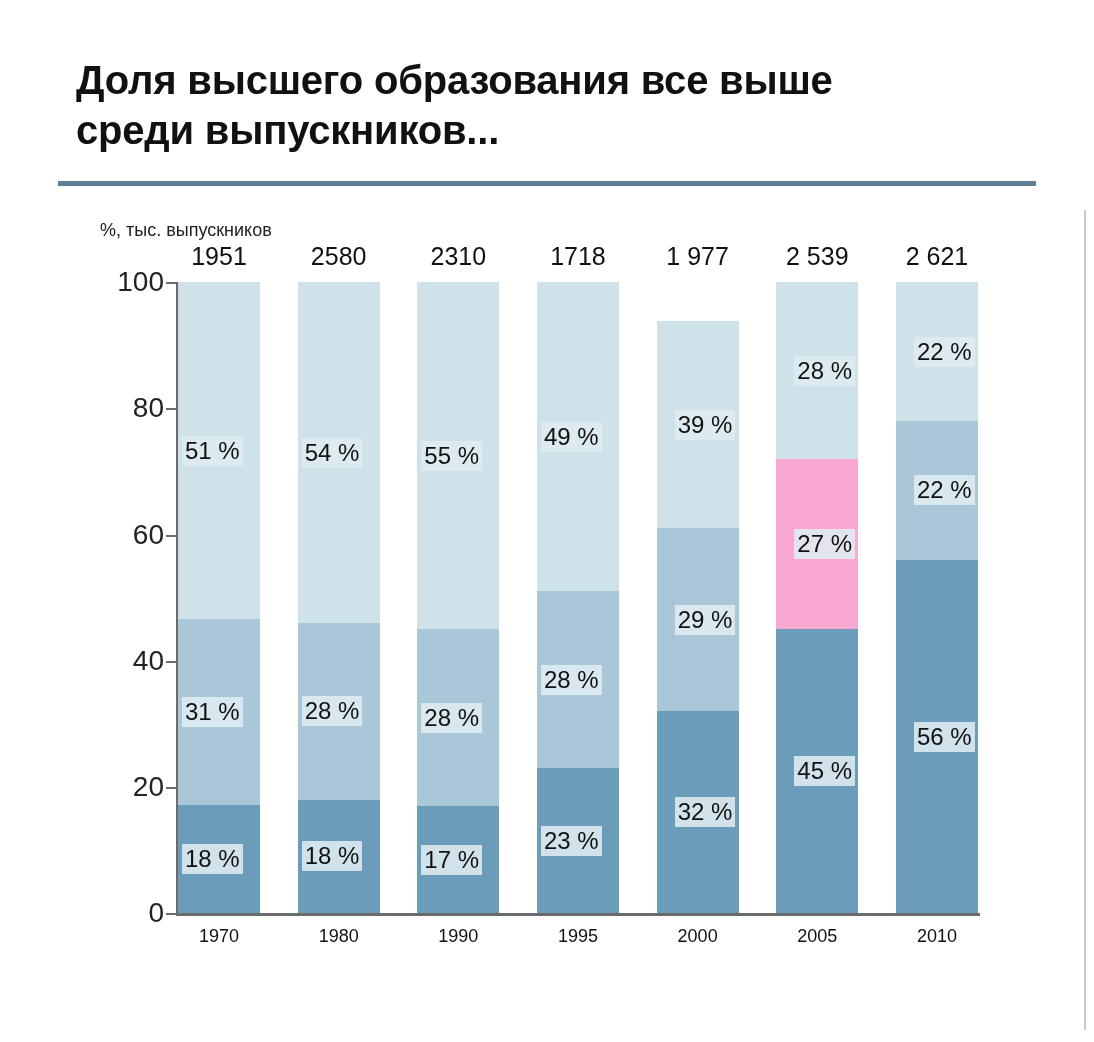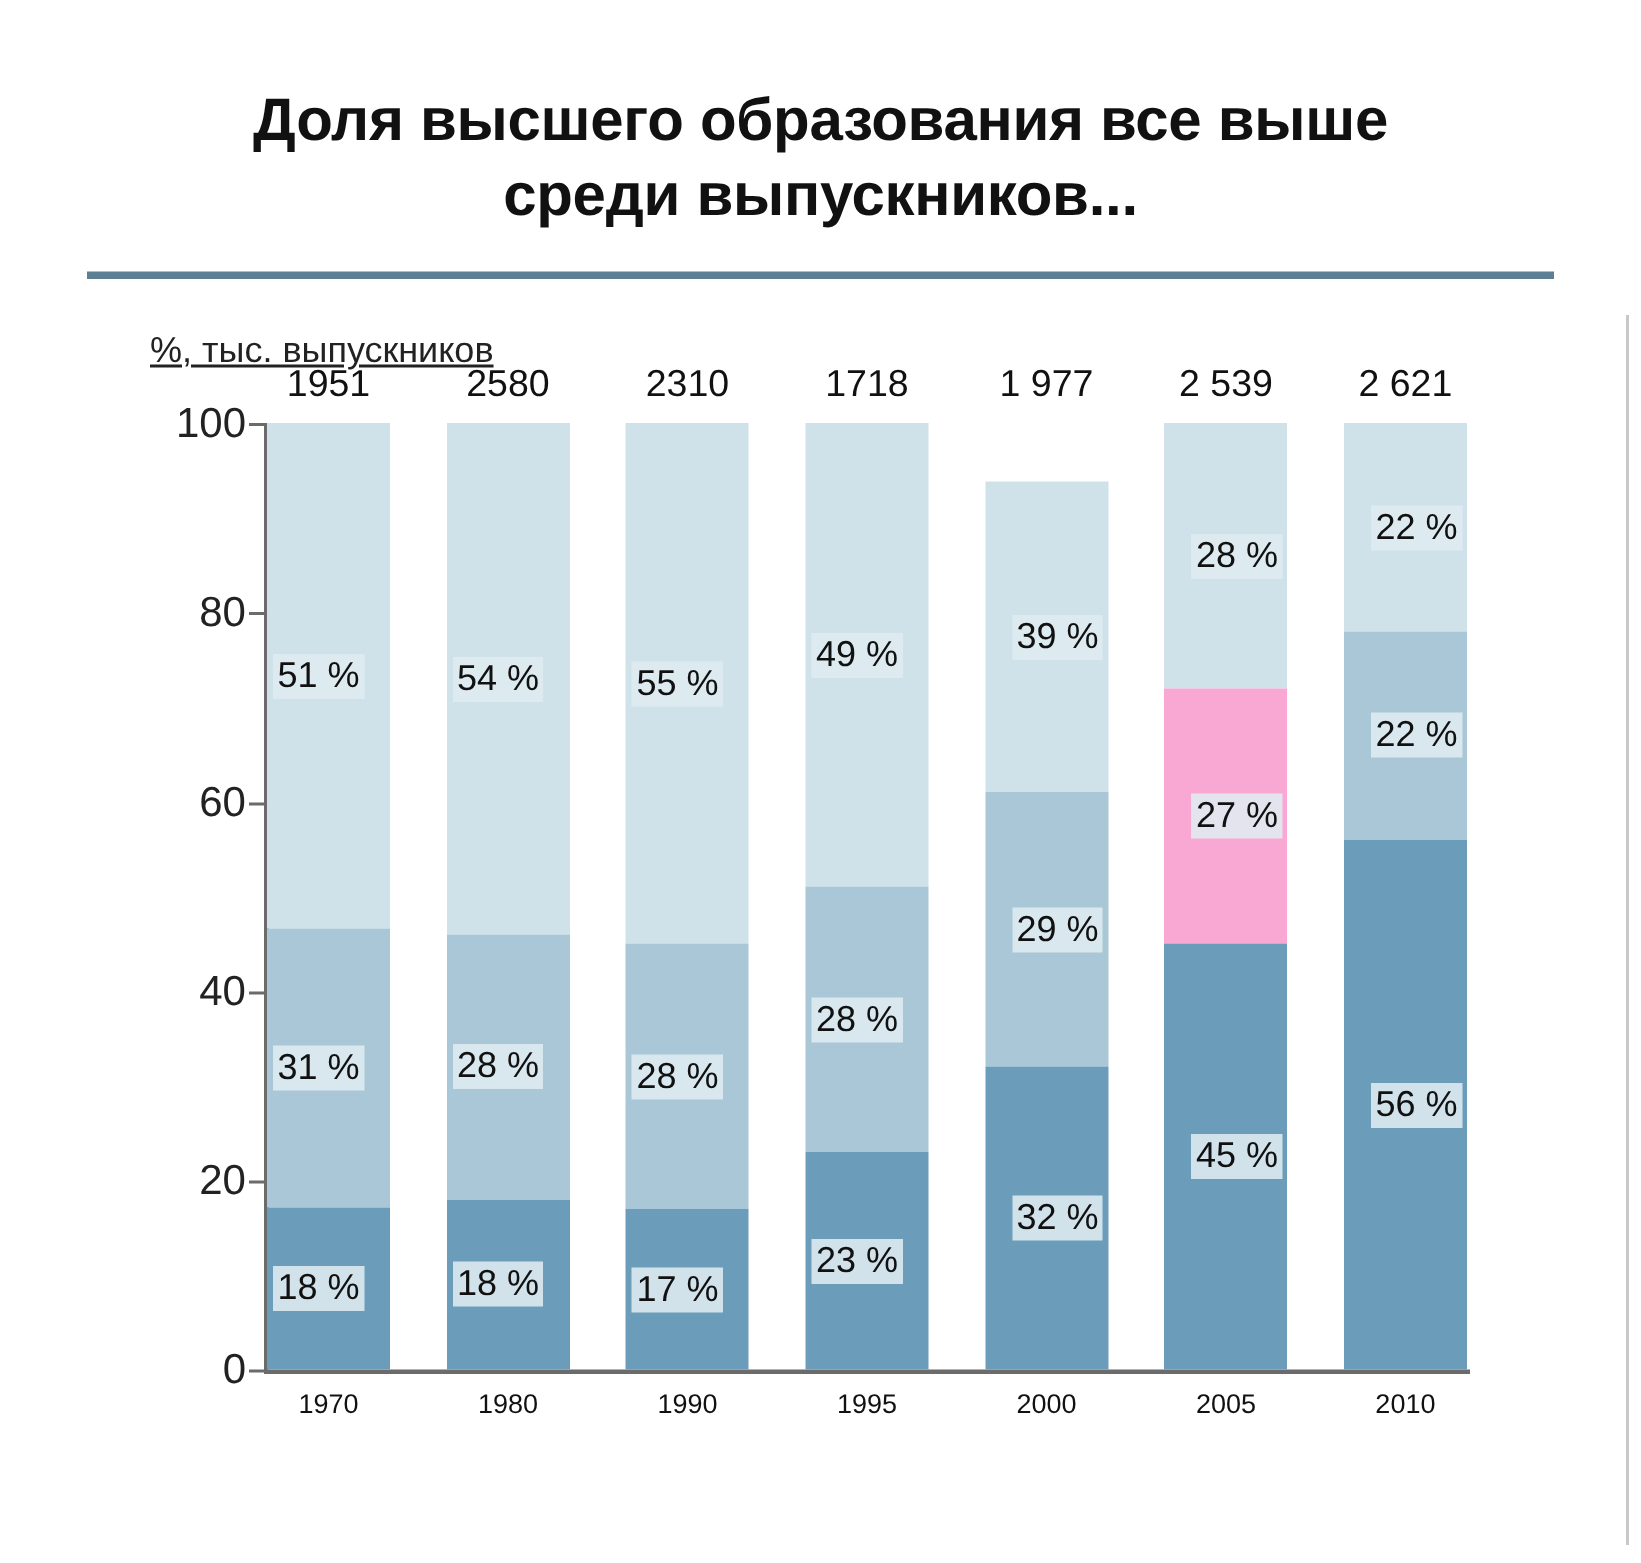--- a/index.html
+++ b/index.html
@@ -18,22 +18,22 @@
 
   .slide {
     position: relative;
     width: 1094px;
     height: 1042px;
     box-sizing: border-box;
   }
 
   
   .title-block {
-    padding: 56px 60px 0 60px;
-    text-align: center;
+    padding: 56px 60px 0 76px;
+    text-align: left;
   }
   .title-line {
     font-size: 40px;
     font-weight: bold;
     line-height: 1.24;
     letter-spacing: -0.2px;
     color: #111111;
   }
 
   .title-rule {
@@ -46,24 +46,23 @@
   .chart-wrap {
     position: relative;
     margin: 18px 0 0 0;
     height: 800px;
   }
 
   .axis-unit-label {
     position: absolute;
     left: 100px;
     top: 16px;
-    font-size: 24px;
+    font-size: 18px;
     color: #222;
     white-space: nowrap;
-    text-decoration: underline;
   }
 
   
   .y-labels {
     position: absolute;
     left: 100px;
     top: 78px;
     width: 64px;
     height: 630px;
   }

